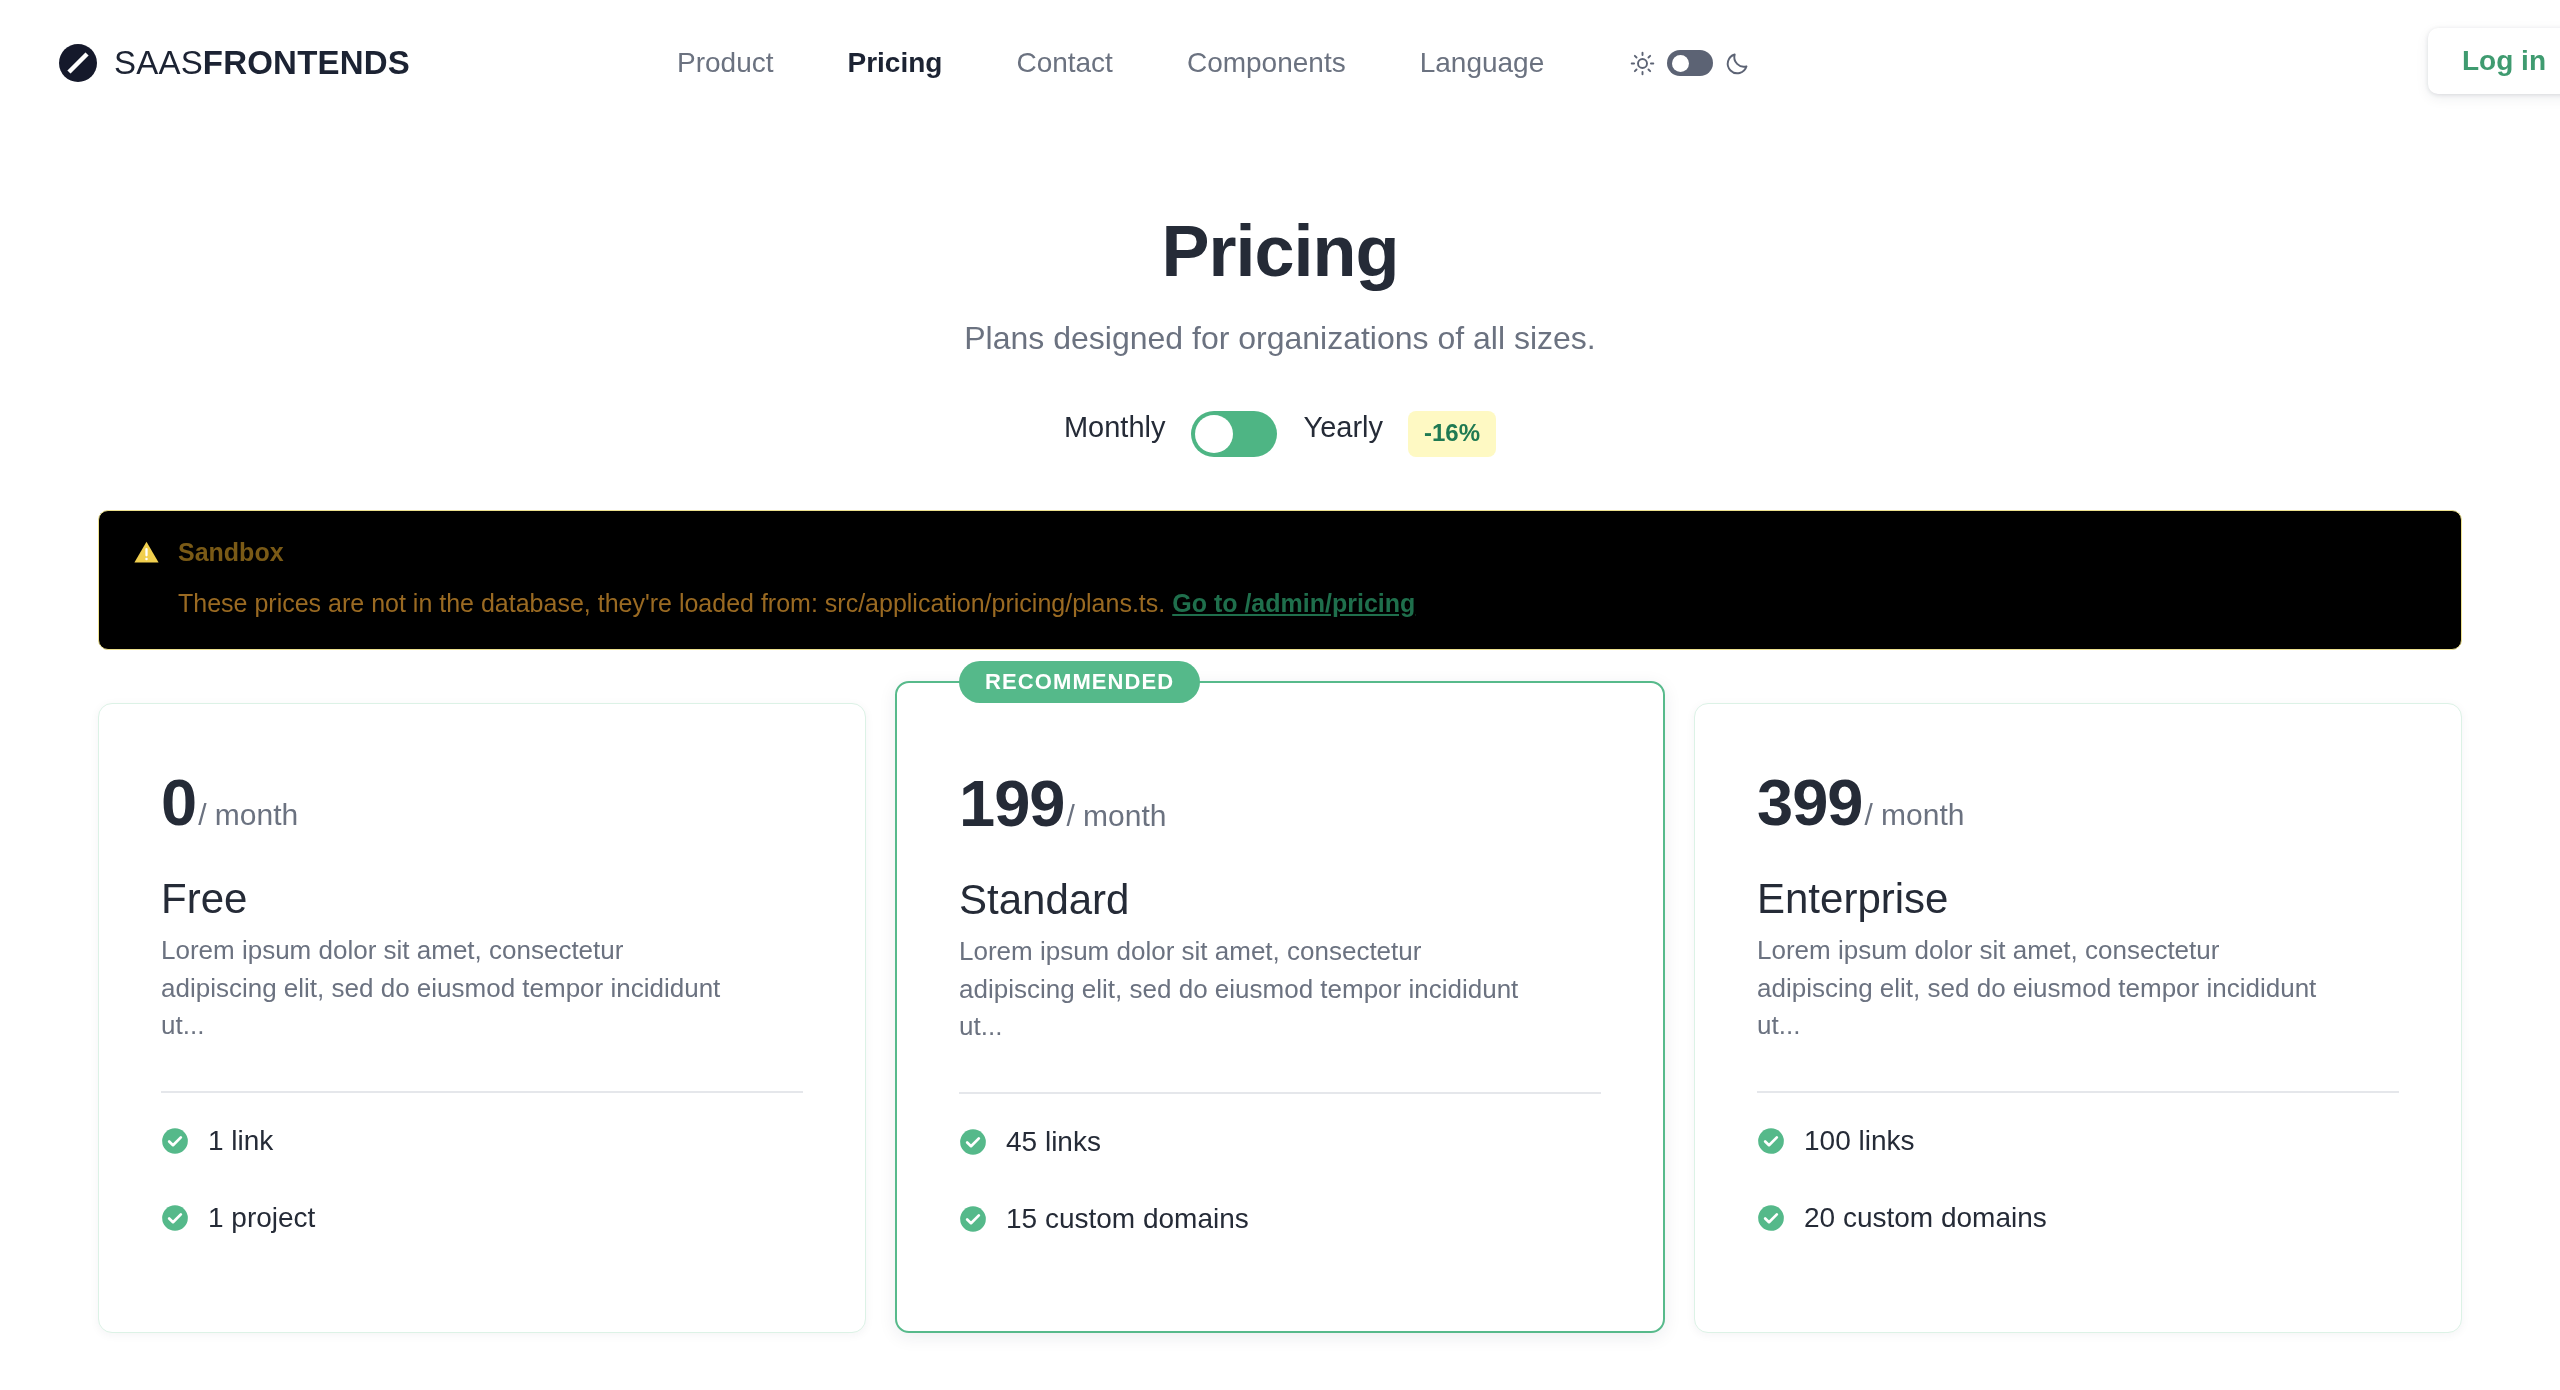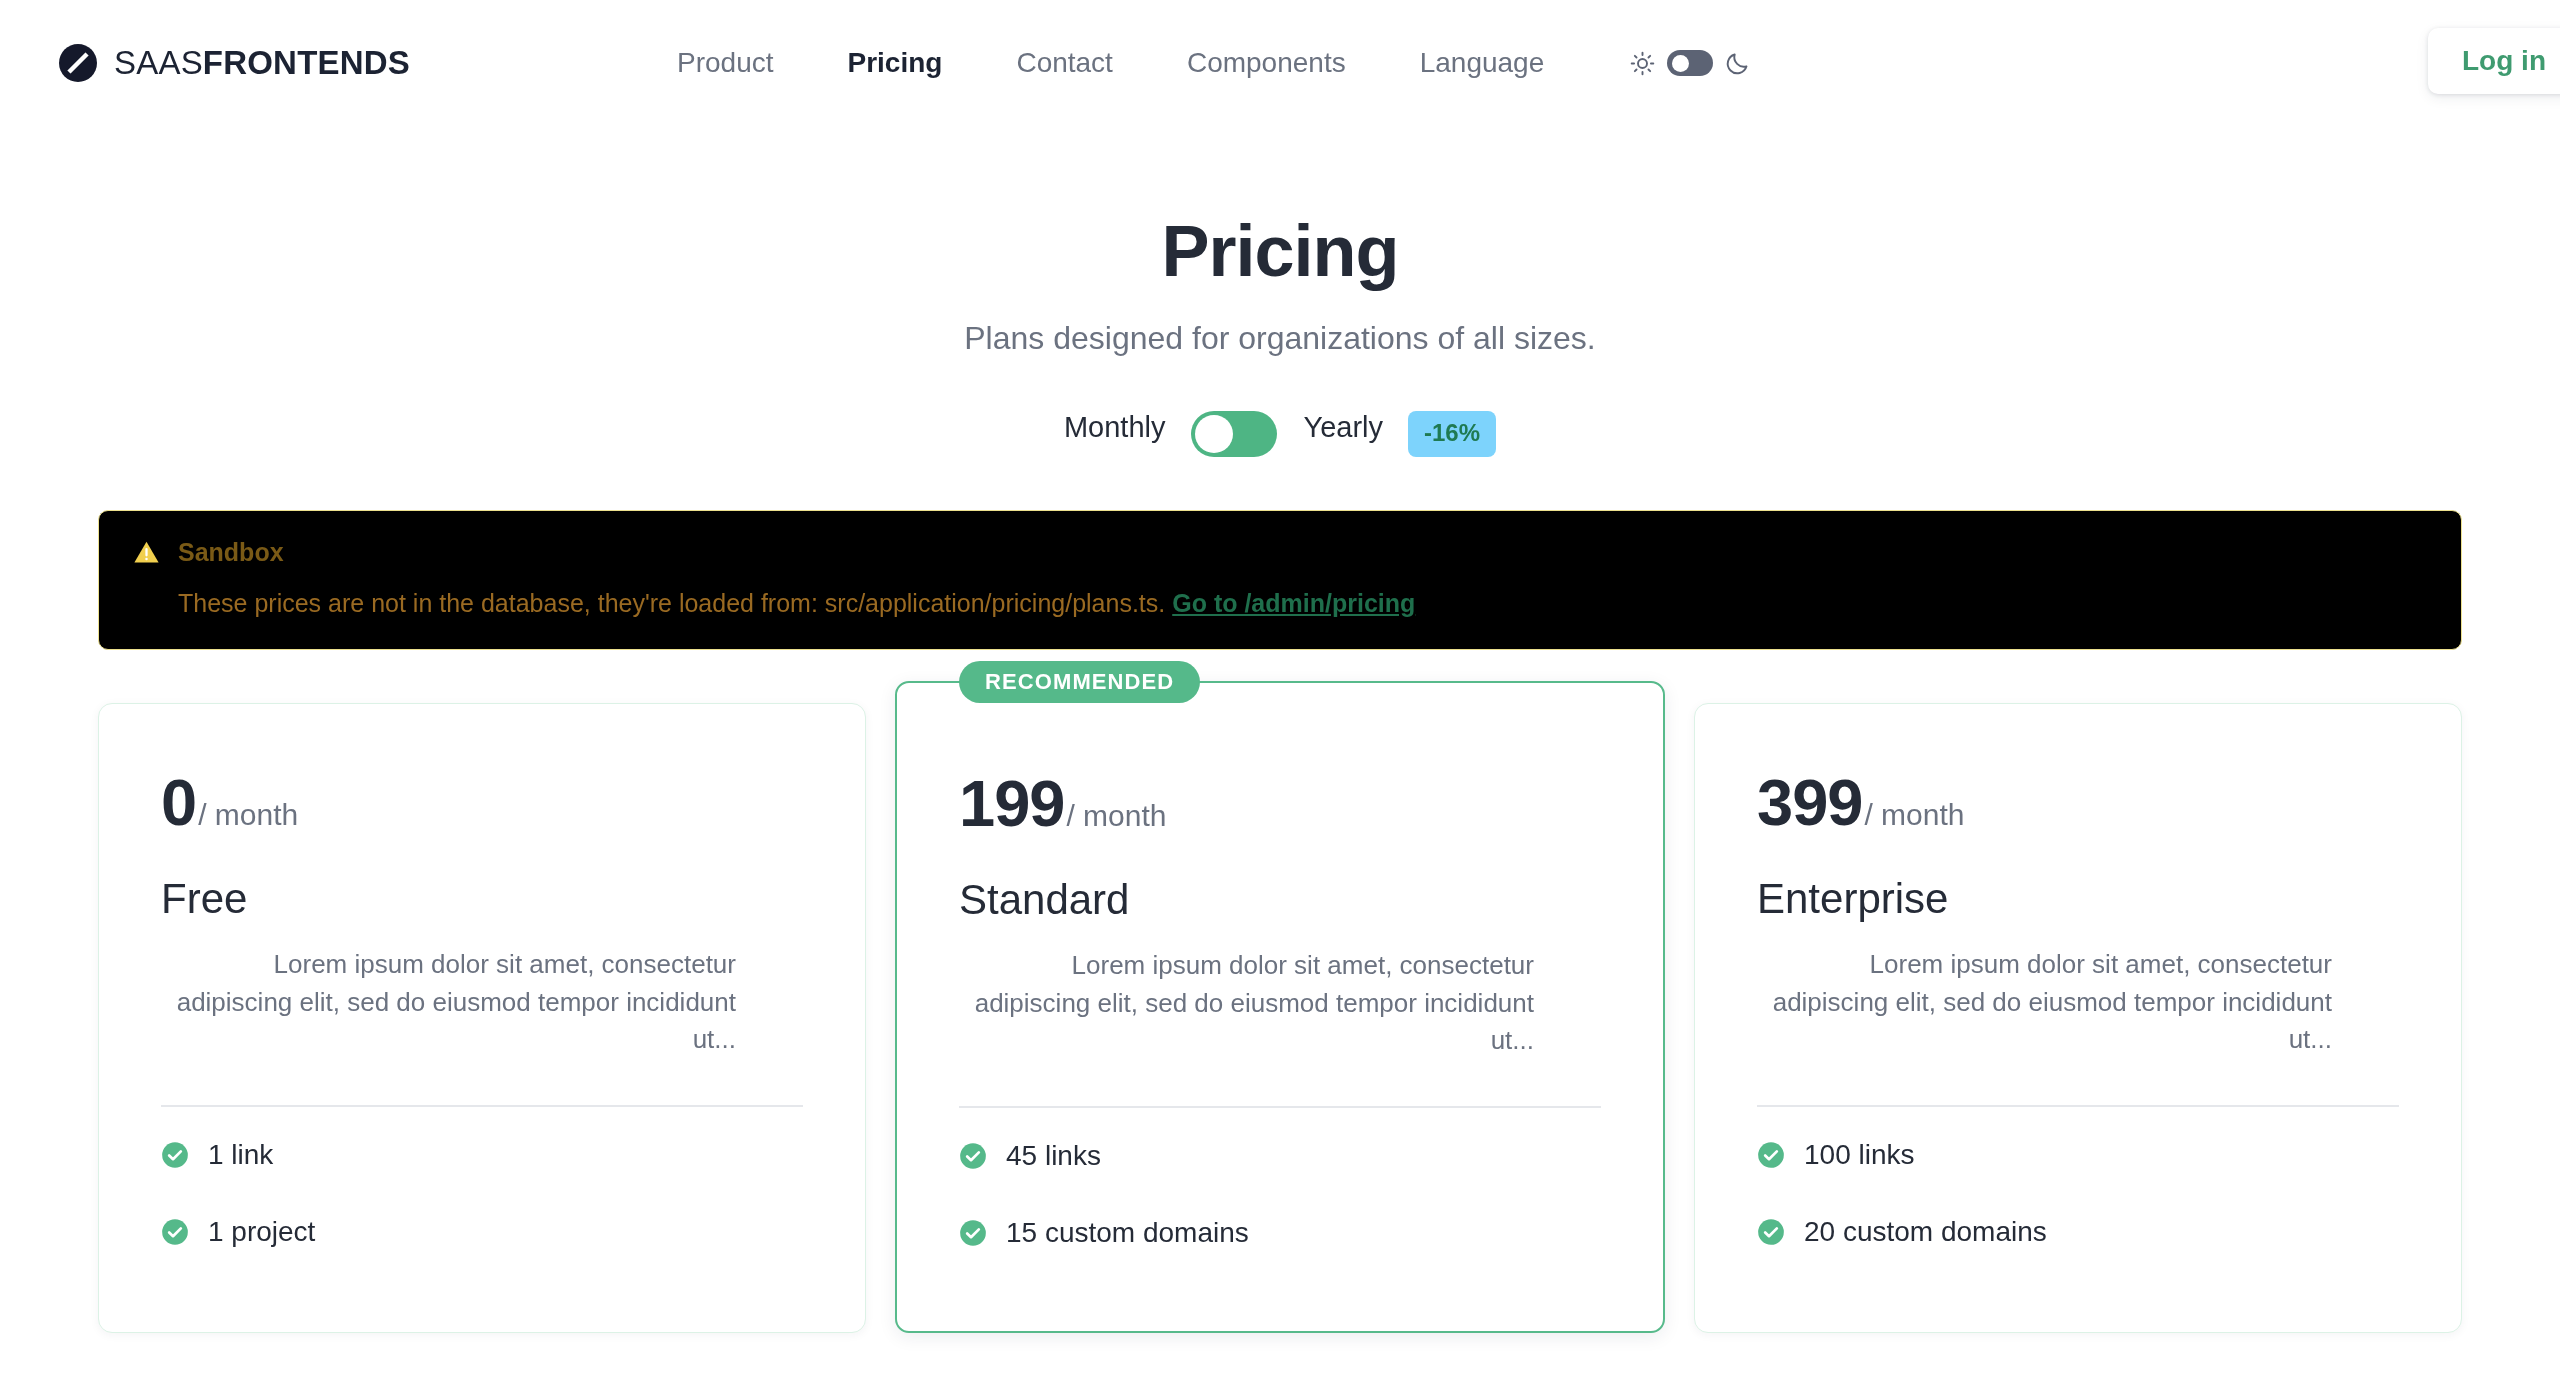--- a/index.html
+++ b/index.html
@@ -144,21 +144,21 @@
   }
   .billing-toggle .knob {
     position: absolute;
     width: 38px; height: 38px;
     border-radius: 50%;
     background: #ffffff;
     top: 4px; left: 4px;
   }
   .discount-badge {
     margin-left: 21px;
-    background: #7dd3fc;
+    background: #fef9c3;
     color: #1f7a52;
     font-size: 24px;
     font-weight: 700;
     border-radius: 8px;
     padding: 8px 16px;
     white-space: nowrap;
   }
 
   
   .alert {
@@ -253,23 +253,22 @@
     font-size: 42px;
     font-weight: 400;
     color: #252b37;
     margin-top: 43px;
     line-height: 1;
   }
   .plan-desc {
     font-size: 26px;
     color: #6b7280;
     line-height: 1.45;
-    margin-top: 26px;
+    margin-top: 12px;
     max-width: 575px;
-    text-align: right;
   }
   .plan-divider {
     height: 1.6px;
     background: #e5e7eb;
     margin-top: 46px;
     margin-bottom: 0;
   }
   .plan-features {
     list-style: none;
     margin-top: 32px;

